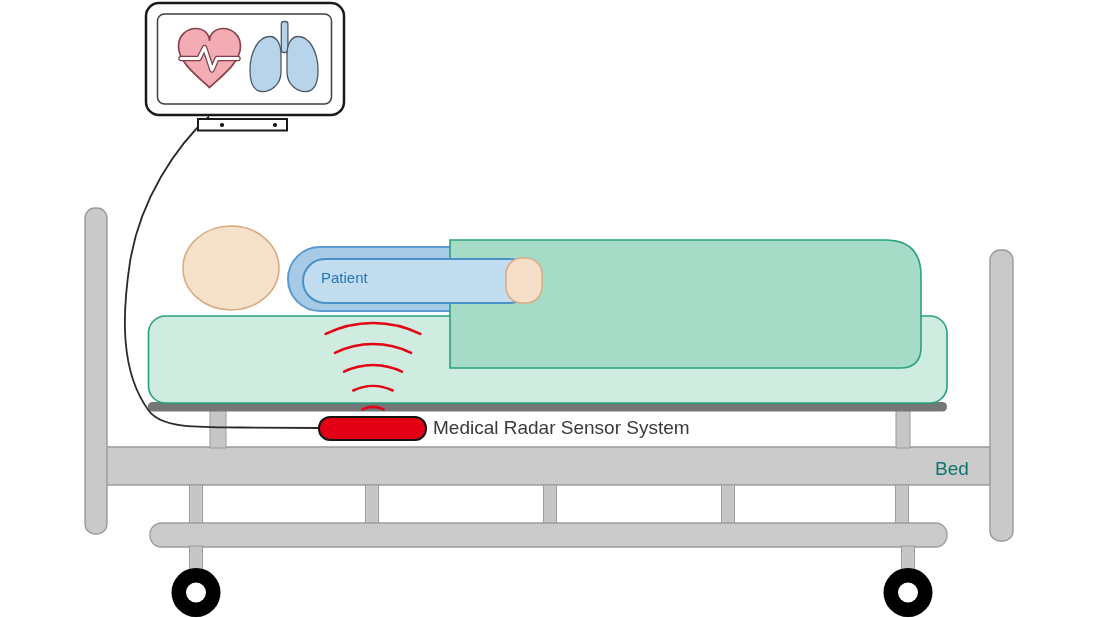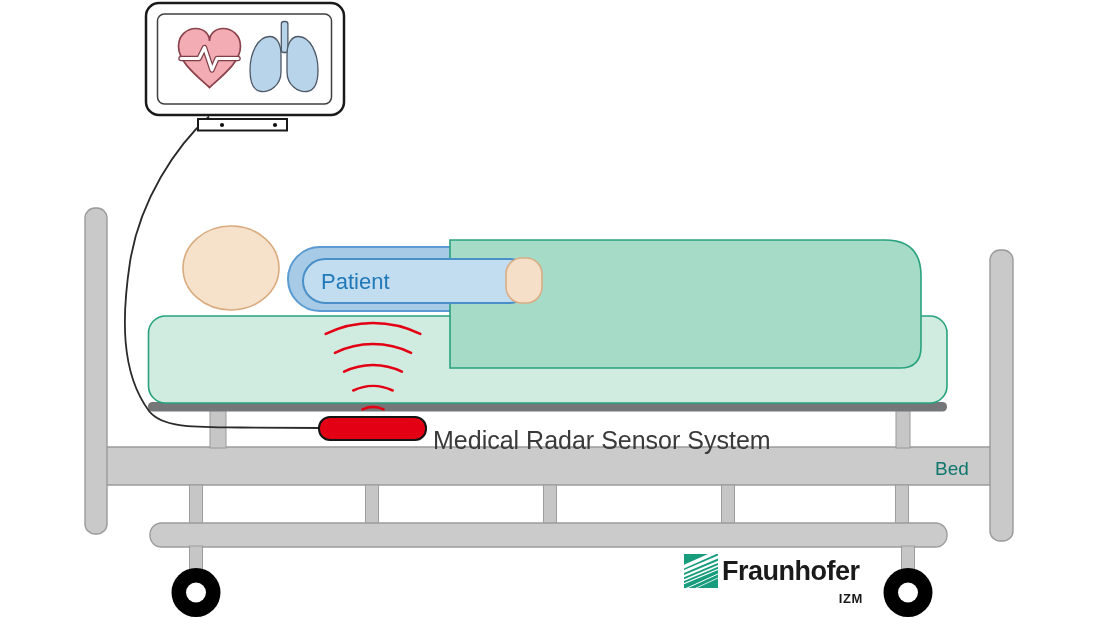--- a/index.html
+++ b/index.html
@@ -2,22 +2,22 @@
 <html><head>
 <meta charset="utf-8">
 <style>
   html,body{margin:0;padding:0;background:#fff;}
   .stage{
     position:relative;width:1100px;height:618px;overflow:hidden;background:#ffffff;
     font-family:"Liberation Sans", sans-serif;
   }
   .stage svg.scene{position:absolute;left:0;top:0;}
   .lbl{position:absolute;white-space:nowrap;}
-  .lbl-patient{left:321px;top:269px;font-size:22px;color:#2079b8;}
-  .lbl-sensor{left:433px;top:426px;font-size:25px;color:#3a3a3a;}
+  .lbl-patient{left:321px;top:269px;font-size:15px;color:#2079b8;}
+  .lbl-sensor{left:433px;top:417px;font-size:19px;color:#3a3a3a;}
   .lbl-bed{left:935px;top:458px;font-size:19px;color:#0f766e;}
   .logo{position:absolute;left:684px;top:554px;width:180px;height:56px;}
   .logo .mark{position:absolute;left:0;top:0;width:34px;height:34px;}
   .logo .word{
     position:absolute;left:38px;top:2px;font-size:27px;font-weight:bold;color:#1a1a1a;
     letter-spacing:-0.5px;
   }
   .logo .inst{
     position:absolute;left:38px;top:37px;width:141px;text-align:right;
     font-size:13px;font-weight:bold;color:#1a1a1a;letter-spacing:0.6px;
@@ -101,30 +101,14 @@
       <path d="M 362.5 409.4 A 24 24 0 0 1 383.5 409.4"></path>
     </g>
 
     <rect x="319" y="417" width="107" height="23" rx="11" fill="#e30015" stroke="#141414" stroke-width="2"></rect>
   </svg>
 
   <div class="lbl lbl-patient">Patient</div>
   <div class="lbl lbl-sensor">Medical Radar Sensor System</div>
   <div class="lbl lbl-bed">Bed</div>
 
-  <div class="logo">
-    <svg class="mark" viewBox="0 0 34 34">
-      <rect x="0" y="0" width="34" height="34" fill="#179c7d"></rect>
-      <g stroke="#ffffff" fill="none">
-        <line x1="-1" y1="13" x2="35" y2="-3" stroke-width="3.4"></line>
-        <line x1="-1" y1="18" x2="35" y2="2.5" stroke-width="2.8"></line>
-        <line x1="-1" y1="22.5" x2="35" y2="7.5" stroke-width="2.2"></line>
-        <line x1="-1" y1="26.5" x2="35" y2="11.5" stroke-width="1.7"></line>
-        <line x1="-1" y1="30" x2="35" y2="15" stroke-width="1.3"></line>
-        <line x1="2" y1="34.5" x2="35" y2="19.5" stroke-width="1.0"></line>
-        <line x1="10" y1="35" x2="35" y2="23.5" stroke-width="0.8"></line>
-      </g>
-    </svg>
-    <div class="word">Fraunhofer</div>
-    <div class="inst">IZM</div>
-  </div>
 
 </div>
 
 </body></html>

